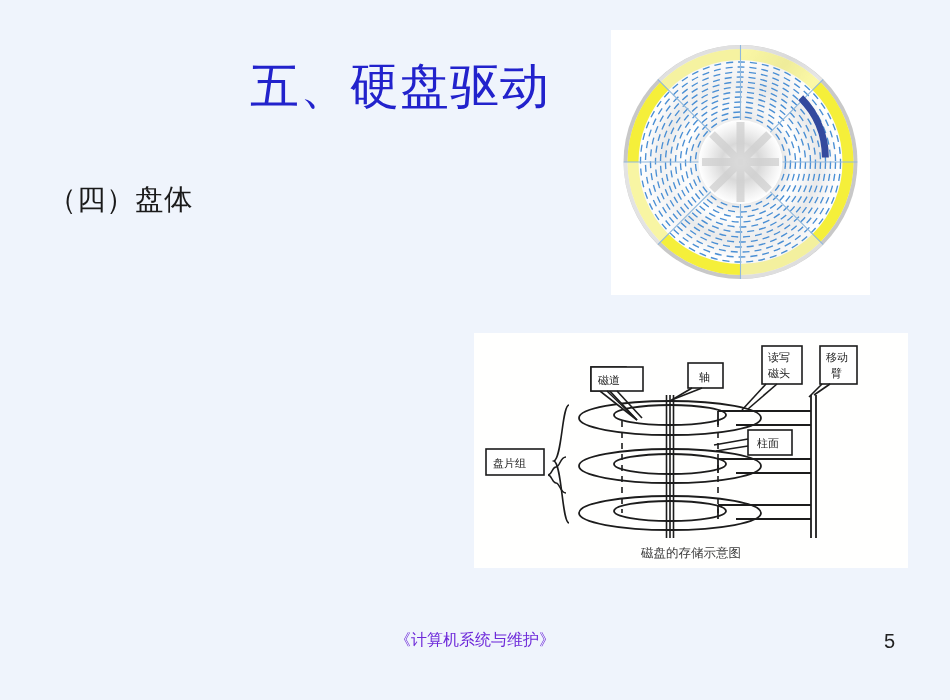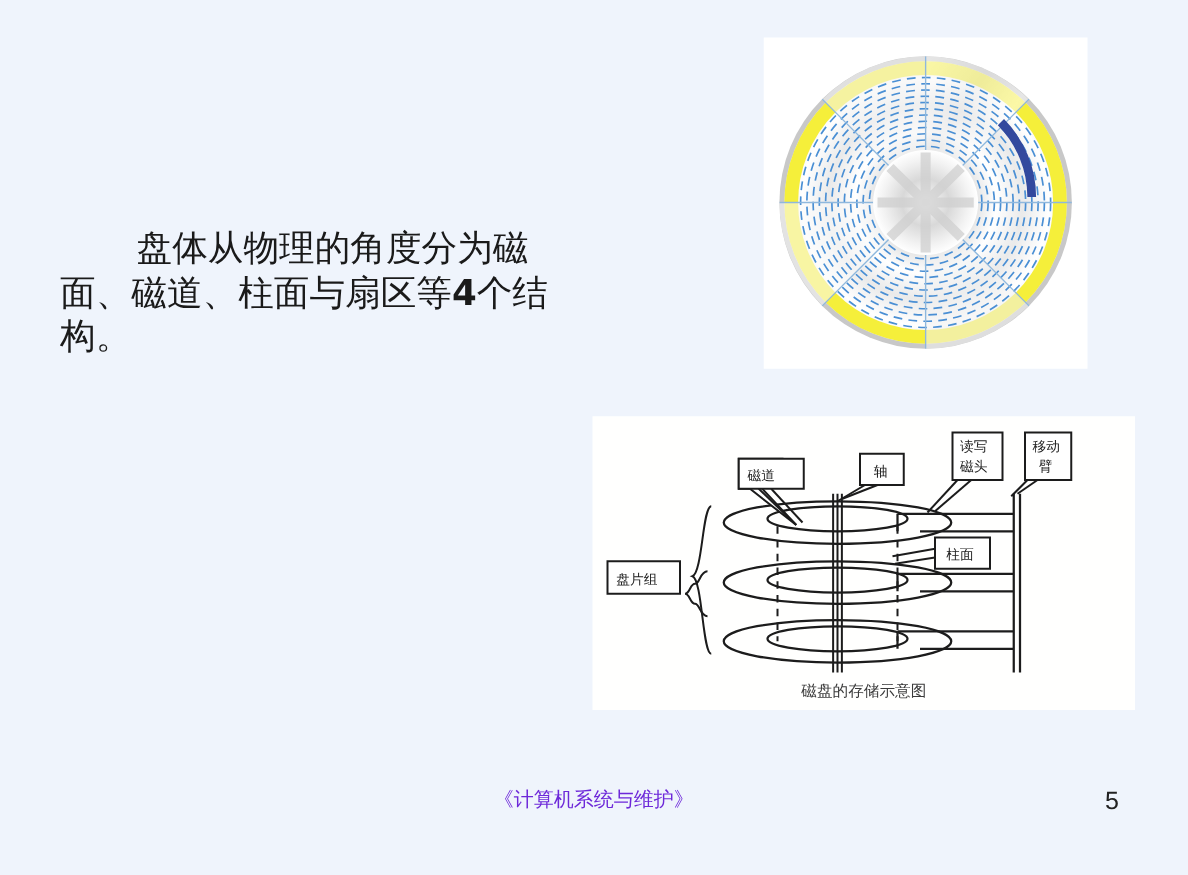--- a/index.html
+++ b/index.html
@@ -92,24 +92,25 @@
     font-family: "DejaVu Sans", "Liberation Sans", sans-serif;
     font-size: 12.5px;
     fill: #3a3a3a;
   }
 </style>
 </head>
 <body>
 
 <div class="slide">
 
+  <div class="slide-title">五、硬盘驱动</div>
 
   <div class="body-block">
-
-    <p class="para"><span>盘体从物理的角度分为磁面、磁道、柱面与扇区等</span><b>4</b><span>个结构。</span></p>
+    <p class="heading-line">（四）盘体</p>
+
 
   </div>
 
   <div class="platter-frame">
     <div class="platter-wrap">
       <svg viewBox="0 0 243 252" xmlns="http://www.w3.org/2000/svg">
         <defs>
           <radialGradient id="hubGrad" cx="50%" cy="50%" r="50%">
             <stop offset="0%" stop-color="#ffffff"></stop>
             <stop offset="45%" stop-color="#d8d8d8"></stop>

